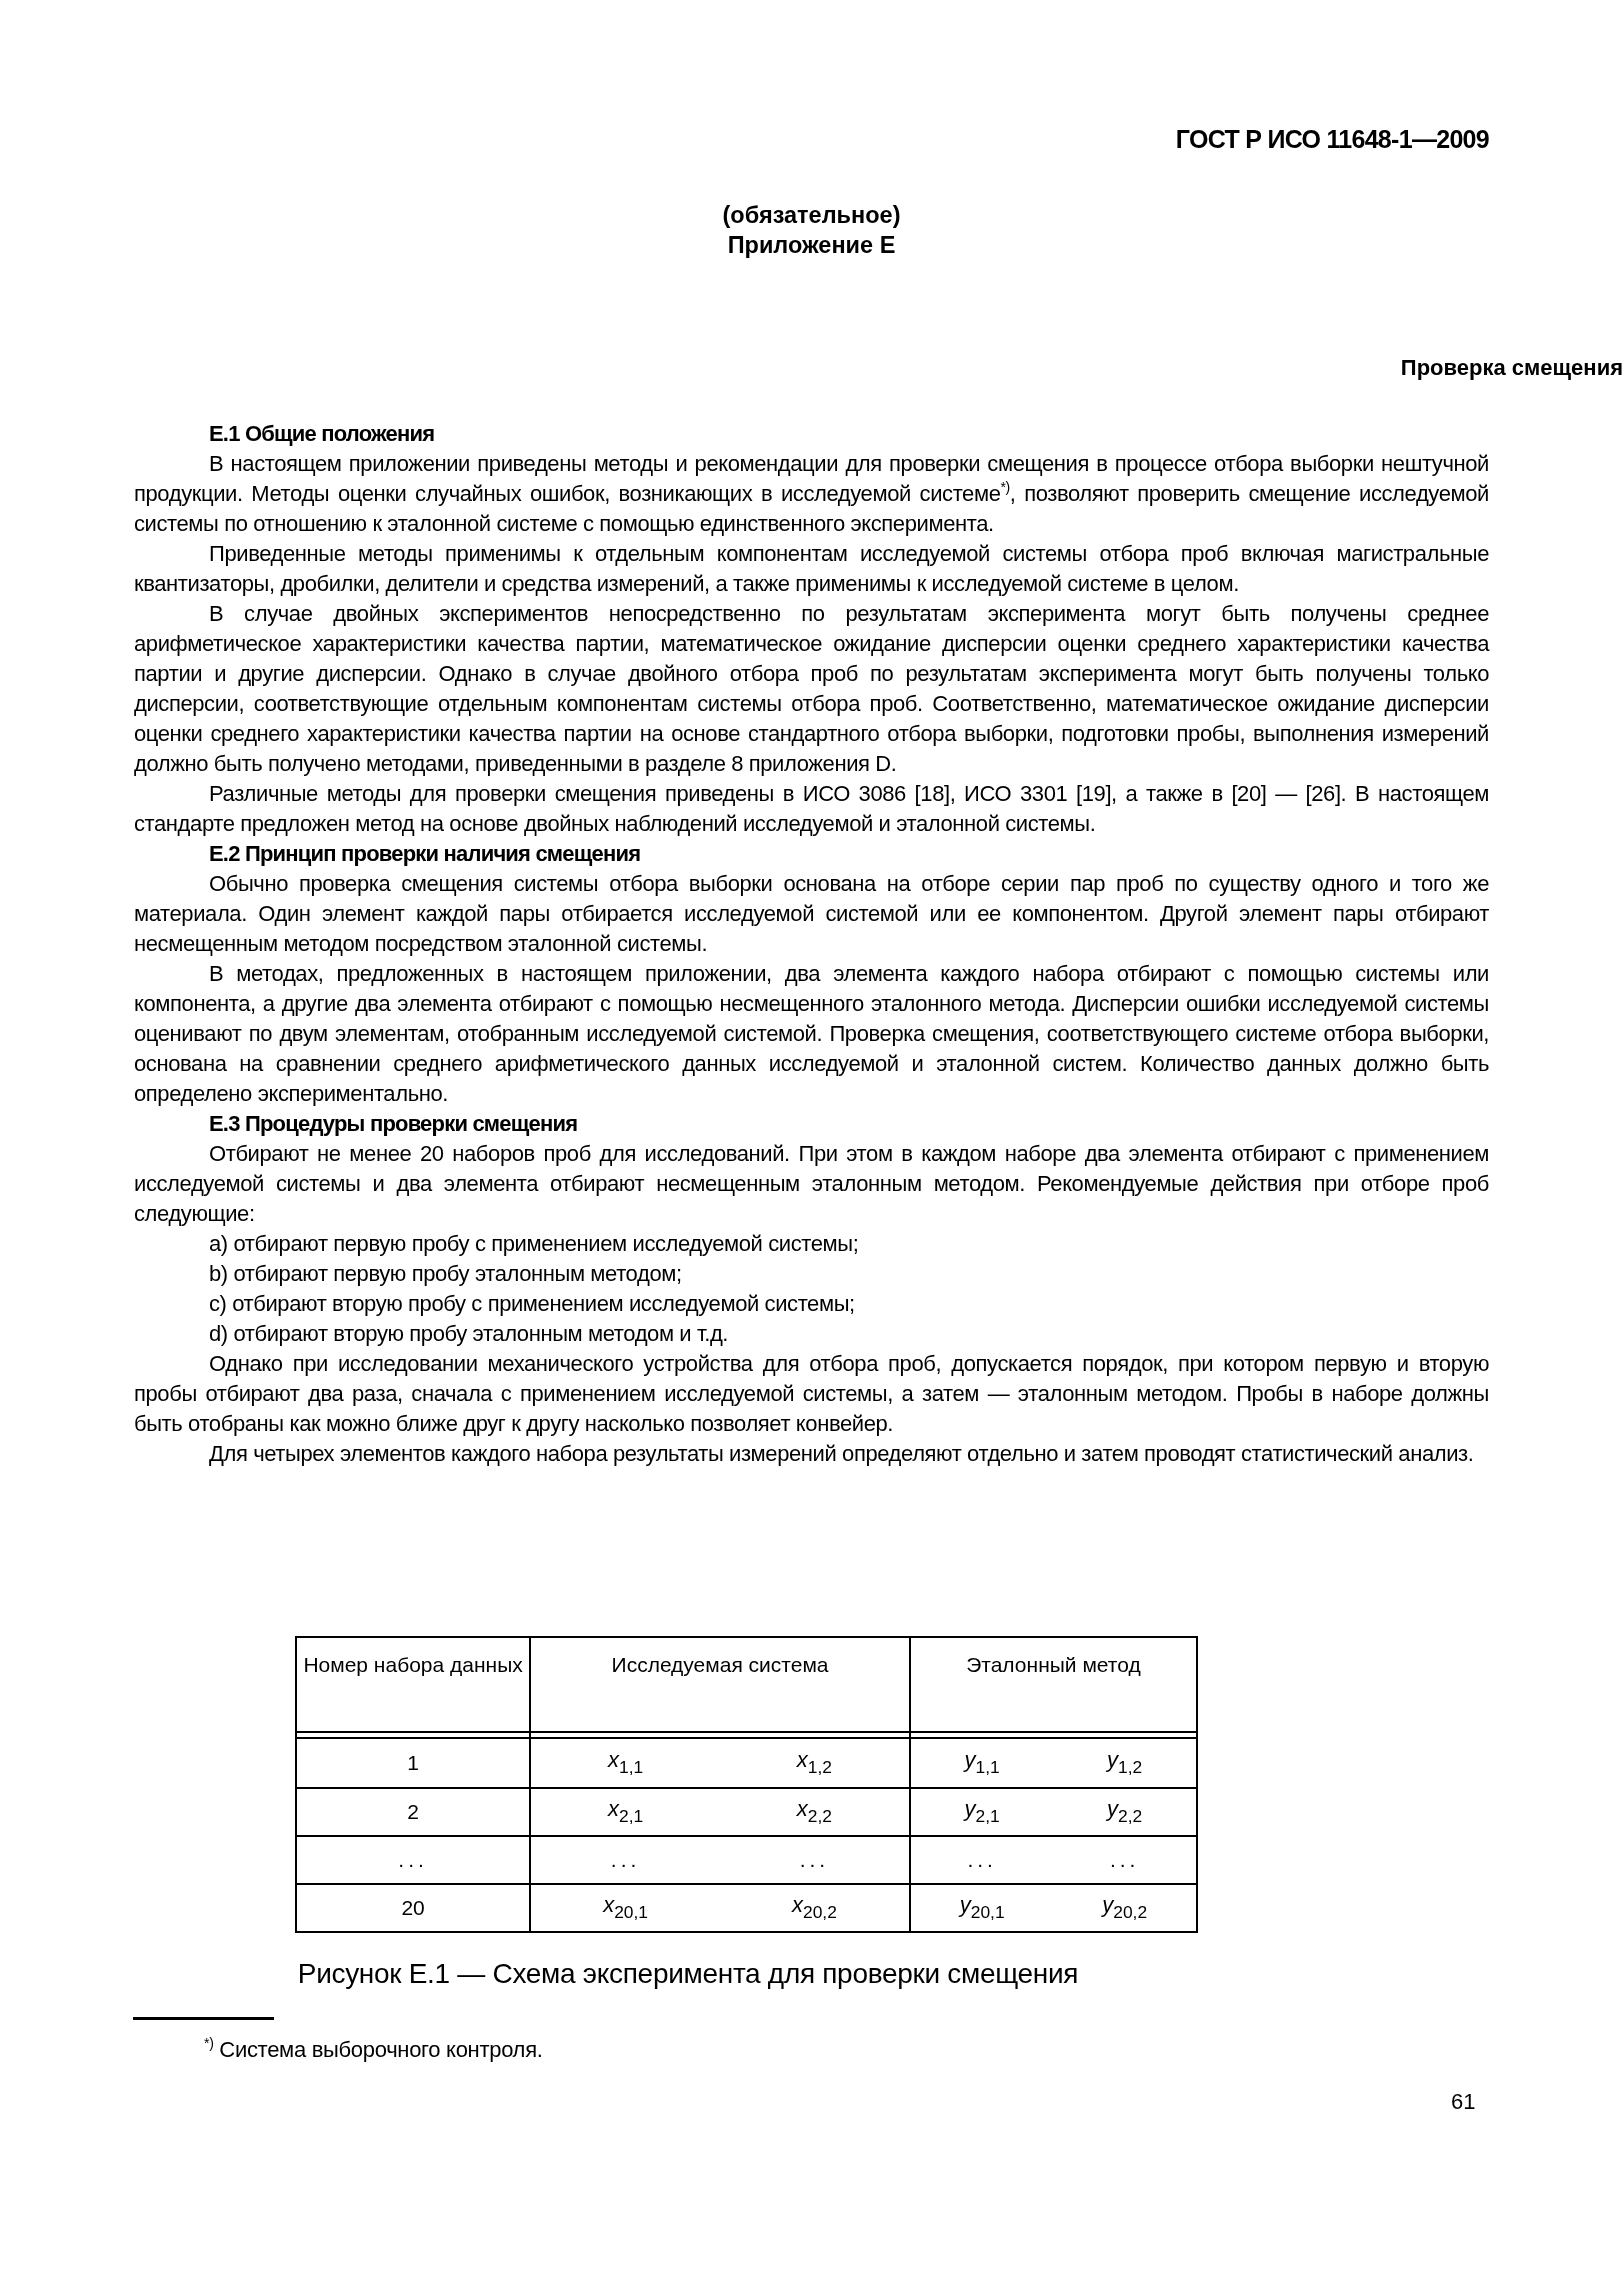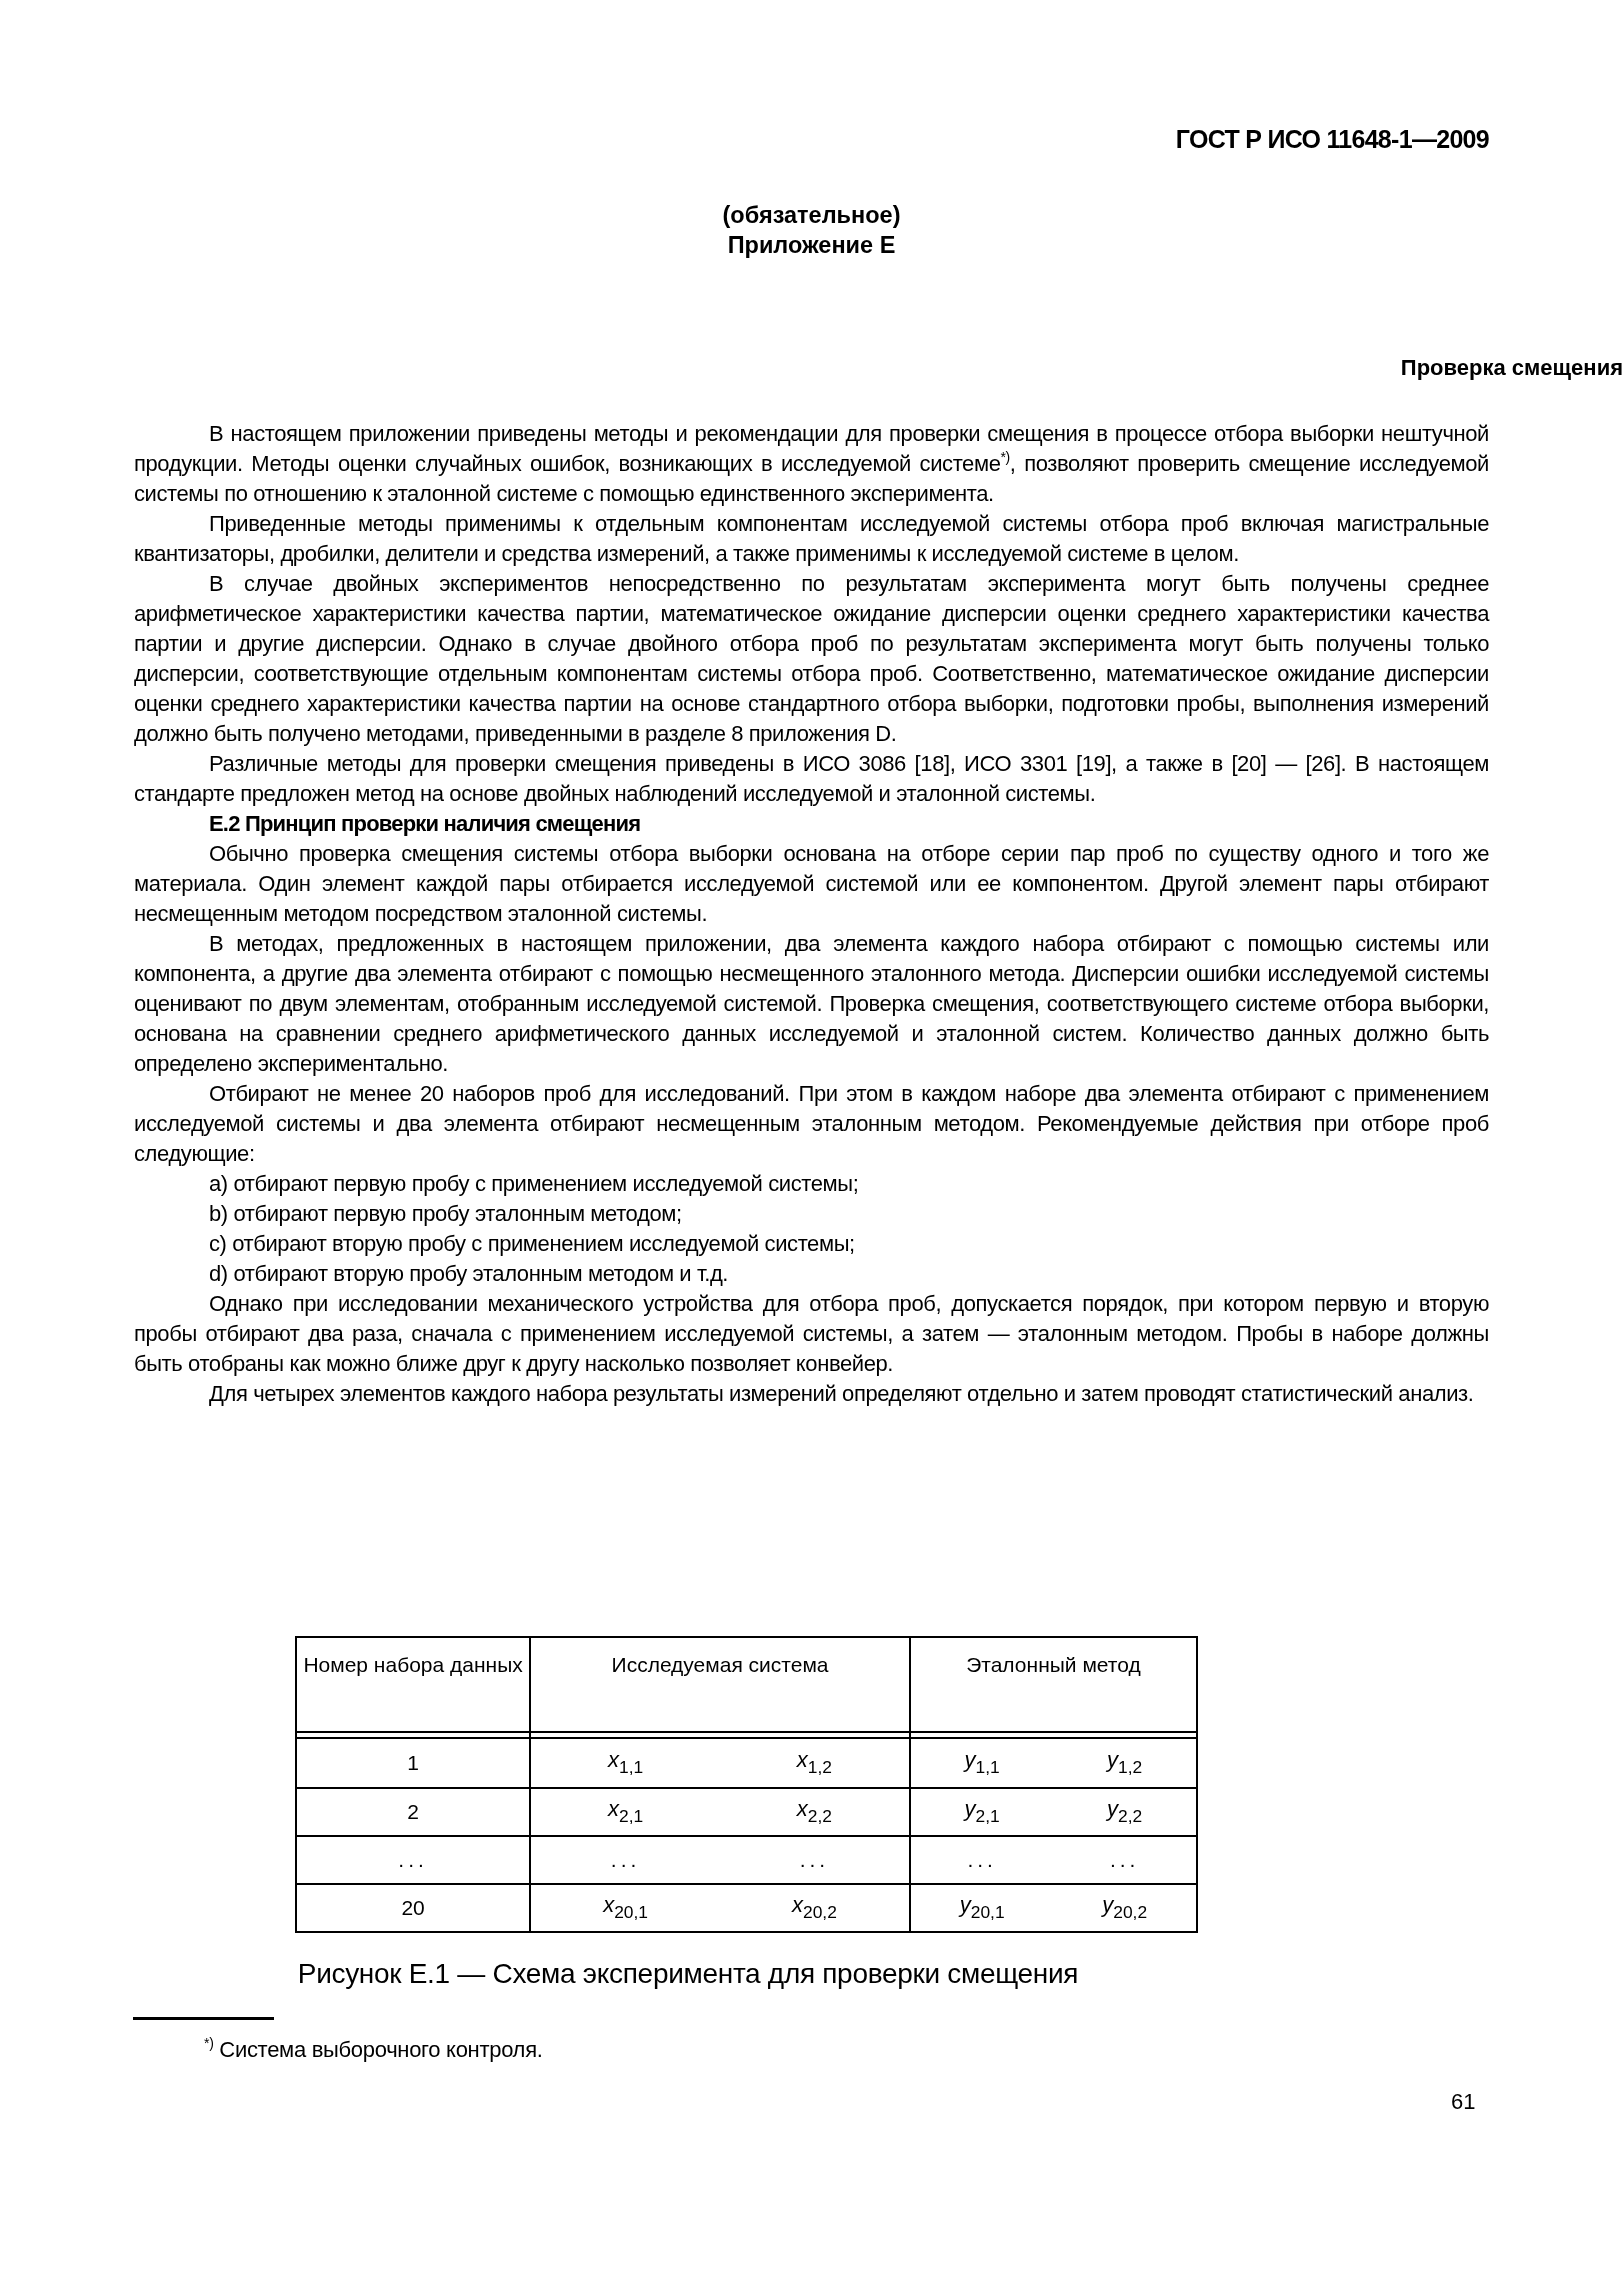--- a/index.html
+++ b/index.html
@@ -35,29 +35,31 @@
 <div id="doc-code" class="abs">ГОСТ Р ИСО 11648-1—2009</div>
 
 <div id="appendix-title" class="abs">
   <div>(обязательное)</div>
   <div>Приложение Е</div>
 </div>
 
 <div id="main-title" class="abs">Проверка смещения</div>
 
 <div id="body" class="abs">
+  <h3>Е.1 Общие положения</h3>
   <p><span>В настоящем приложении приведены методы и рекомендации для проверки смещения в процессе отбора выборки нештучной продукции. Методы оценки случайных ошибок, возникающих в исследуемой системе</span><sup class="fn">*)</sup><span>, позволяют проверить смещение исследуемой системы по отношению к эталонной системе с помощью единственного эксперимента.</span></p>
   <p>Приведенные методы применимы к отдельным компонентам исследуемой системы отбора проб включая магистральные квантизаторы, дробилки, делители и средства измерений, а также применимы к исследуемой системе в целом.</p>
   <p>В случае двойных экспериментов непосредственно по результатам эксперимента могут быть получены среднее арифметическое характеристики качества партии, математическое ожидание дисперсии оценки среднего характеристики качества партии и другие дисперсии. Однако в случае двойного отбора проб по результатам эксперимента могут быть получены только дисперсии, соответствующие отдельным компонентам системы отбора проб. Соответственно, математическое ожидание дисперсии оценки среднего характеристики качества партии на основе стандартного отбора выборки, подготовки пробы, выполнения измерений должно быть получено методами, приведенными в разделе 8 приложения D.</p>
   <p>Различные методы для проверки смещения приведены в ИСО 3086 [18], ИСО 3301 [19], а также в [20] — [26]. В настоящем стандарте предложен метод на основе двойных наблюдений исследуемой и эталонной системы.</p>
 
   <h3>Е.2 Принцип проверки наличия смещения</h3>
   <p>Обычно проверка смещения системы отбора выборки основана на отборе серии пар проб по существу одного и того же материала. Один элемент каждой пары отбирается исследуемой системой или ее компонентом. Другой элемент пары отбирают несмещенным методом посредством эталонной системы.</p>
   <p>В методах, предложенных в настоящем приложении, два элемента каждого набора отбирают с помощью системы или компонента, а другие два элемента отбирают с помощью несмещенного эталонного метода. Дисперсии ошибки исследуемой системы оценивают по двум элементам, отобранным исследуемой системой. Проверка смещения, соответствующего системе отбора выборки, основана на сравнении среднего арифметического данных исследуемой и эталонной систем. Количество данных должно быть определено экспериментально.</p>
 
+  <h3>Е.3 Процедуры проверки смещения</h3>
   <p>Отбирают не менее 20 наборов проб для исследований. При этом в каждом наборе два элемента отбирают с применением исследуемой системы и два элемента отбирают несмещенным эталонным методом. Рекомендуемые действия при отборе проб следующие:</p>
   <p class="item">a) отбирают первую пробу с применением исследуемой системы;</p>
   <p class="item">b) отбирают первую пробу эталонным методом;</p>
   <p class="item">c) отбирают вторую пробу с применением исследуемой системы;</p>
   <p class="item">d) отбирают вторую пробу эталонным методом и т.д.</p>
   <p>Однако при исследовании механического устройства для отбора проб, допускается порядок, при котором первую и вторую пробы отбирают два раза, сначала с применением исследуемой системы, а затем — эталонным методом. Пробы в наборе должны быть отобраны как можно ближе друг к другу насколько позволяет конвейер.</p>
   <p>Для четырех элементов каждого набора результаты измерений определяют отдельно и затем проводят статистический анализ.</p>
 </div>
 
 <table id="data-table" class="abs">

